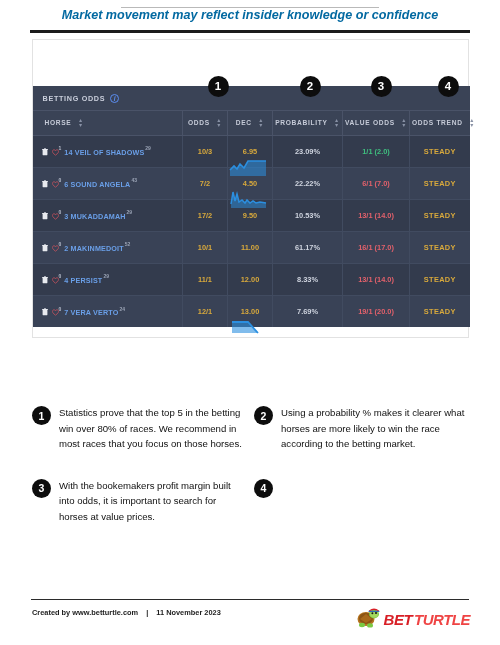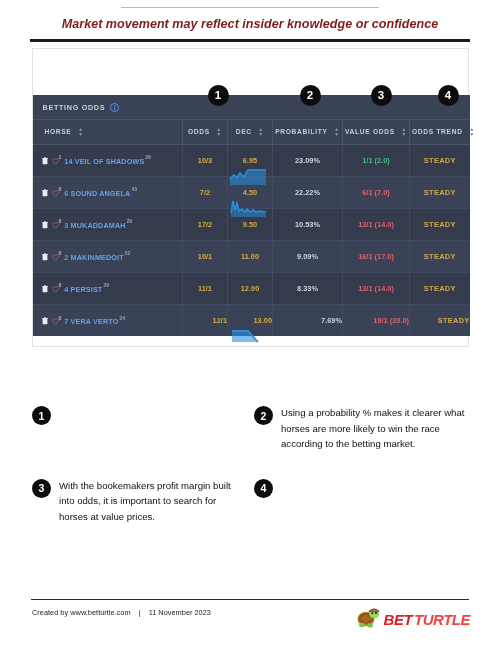--- a/index.html
+++ b/index.html
@@ -22,22 +22,21 @@
   }
   .title-rule {
     width: 258px; height: 1px; background: #b9b9b9;
     margin: 7px auto 0 auto;
   }
   .subtitle {
     text-align: center;
     font-size: 12.6px;
     font-style: italic;
     font-weight: bold;
-    color: #7f1d1d;
-    margin-top: 9px;
+    color: #0369a1;
   }
   .header-rule {
     width: 440px; height: 2.5px; background: #1b1b1b;
     margin: 8px auto 0 auto;
   }
 
   
   .card {
     position: relative;
     width: 437px;
@@ -100,21 +99,21 @@
     border-right: 1px solid #414b60;
     border-bottom: 1px solid #414b60;
     font-size: 7.4px;
     text-align: center;
     height: 32px;
     vertical-align: middle;
     font-weight: bold;
     position: relative;
   }
   table.odds tbody td:last-child { border-right: none; }
-  table.odds tbody tr:last-child td { border-bottom: none; text-align: right; }
+  table.odds tbody tr:last-child td { border-bottom: none; }
   table.odds tbody tr:nth-child(odd) { background: #333b4d; }
   table.odds tbody tr:nth-child(even) { background: #394256; }
 
   .horse-cell { text-align: left !important; padding-left: 9px; white-space: nowrap; }
   .trash-icon { display:inline-block; vertical-align: middle; margin-right: 4px; }
   .heart-icon { display:inline-block; vertical-align: middle; }
   .heart-count {
     font-size: 5px; color:#b7bdcb; vertical-align: super; margin-left:0px; font-weight:bold;
   }
   .horse-name {
@@ -165,21 +164,21 @@
   }
   .notes-row.second { margin-top: 26px; }
 
   
   .footer-rule {
     position:absolute; left:31px; top:592px;
     width:438px; height:1.4px; background:#2b2b2b;
   }
   .footer-text {
     position:absolute; left:32px; top:601px;
-    font-size: 7.4px; color:#1d1d1d; font-weight: normal;
+    font-size: 7.4px; color:#1d1d1d; font-weight: bold;
   }
   .footer-text .sep { margin: 0 6px; }
   .logo {
     position:absolute; right:30px; top:598px;
     display:flex; align-items:center; gap:2px;
   }
   .logo-word { font-size: 15px; font-weight: bold; font-style: italic; letter-spacing:-0.5px; }
   .logo-bet { color:#d81f26; }
   .logo-turtle { color:#ef4444; }
 </style>
@@ -298,21 +297,21 @@
                     <rect x="0.8" y="2.4" width="6.4" height="7" rx="0.6" fill="#e8eaef"></rect>
                     <rect x="0" y="1.1" width="8" height="1.2" rx="0.5" fill="#e8eaef"></rect>
                     <rect x="2.8" y="0" width="2.4" height="1" rx="0.4" fill="#e8eaef"></rect>
                   </svg></span><span><svg class="heart-icon" width="7" height="7" viewBox="0 0 10 9">
                     <path d="M5 8.3 C5 8.3 0.6 5.4 0.6 3 C0.6 1.5 1.8 0.6 3 0.6 C3.9 0.6 4.7 1.2 5 1.9 C5.3 1.2 6.1 0.6 7 0.6 C8.2 0.6 9.4 1.5 9.4 3 C9.4 5.4 5 8.3 5 8.3 Z" fill="none" stroke="#d9545e" stroke-width="1"></path>
                   </svg></span><span class="heart-count">0</span><span class="horse-name">2 MAKINMEDOIT</span><span class="horse-sup">52</span></td>
               <td class="odds-val">10/1</td>
               <td>
                 <div class="dec-inner"><span class="dec-val">11.00</span></div>
               </td>
-              <td class="prob-val">9.09%</td>
+              <td class="prob-val">61.17%</td>
               <td class="val-red">16/1 (17.0)</td>
               <td class="trend-val">STEADY</td>
             </tr>
             <tr>
               <td class="horse-cell"><span><svg class="trash-icon" width="6" height="8" viewBox="0 0 8 10">
                     <rect x="0.8" y="2.4" width="6.4" height="7" rx="0.6" fill="#e8eaef"></rect>
                     <rect x="0" y="1.1" width="8" height="1.2" rx="0.5" fill="#e8eaef"></rect>
                     <rect x="2.8" y="0" width="2.4" height="1" rx="0.4" fill="#e8eaef"></rect>
                   </svg></span><span><svg class="heart-icon" width="7" height="7" viewBox="0 0 10 9">
                     <path d="M5 8.3 C5 8.3 0.6 5.4 0.6 3 C0.6 1.5 1.8 0.6 3 0.6 C3.9 0.6 4.7 1.2 5 1.9 C5.3 1.2 6.1 0.6 7 0.6 C8.2 0.6 9.4 1.5 9.4 3 C9.4 5.4 5 8.3 5 8.3 Z" fill="none" stroke="#d9545e" stroke-width="1"></path>
@@ -351,20 +350,21 @@
     <div class="badge" style="left:175px; top:36px;">1</div>
     <div class="badge" style="left:267px; top:36px;">2</div>
     <div class="badge" style="left:338px; top:36px;">3</div>
     <div class="badge" style="left:405px; top:36px;">4</div>
   </div>
 
   <div class="notes">
     <div class="notes-row">
       <div class="note">
         <div class="note-num">1</div>
+        <div class="note-text">Statistics prove that the top 5 in the betting win over 80% of races. We recommend in most races that you focus on those horses.</div>
       </div>
       <div class="note">
         <div class="note-num">2</div>
         <div class="note-text">Using a probability % makes it clearer what horses are more likely to win the race according to the betting market.</div>
       </div>
     </div>
     <div class="notes-row second">
       <div class="note">
         <div class="note-num">3</div>
         <div class="note-text">With the bookemakers profit margin built into odds, it is important to search for horses at value prices.</div>

